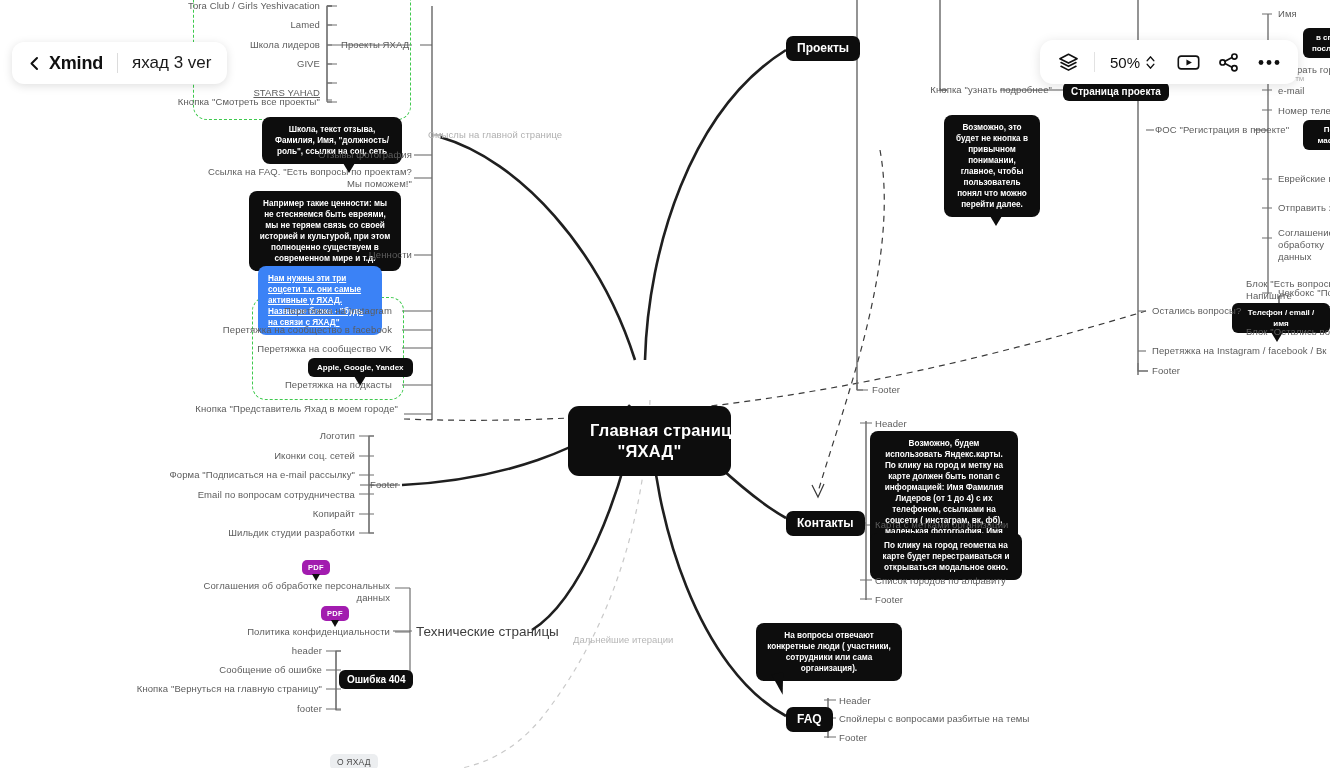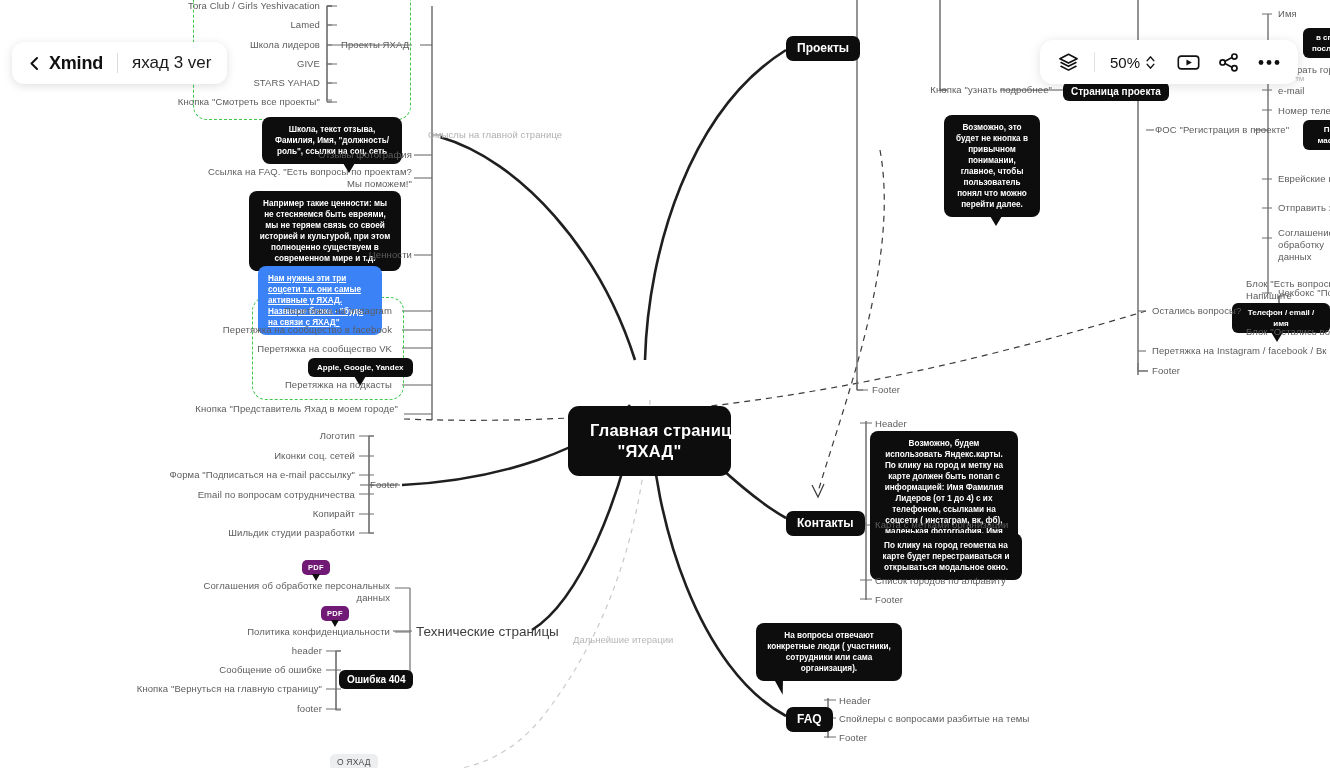--- a/index.html
+++ b/index.html
@@ -101,21 +101,21 @@
     width: 0; height: 0;
     border-left: 6px solid transparent;
     border-right: 6px solid transparent;
     border-top: 10px solid #0d0d0d;
     bottom: -9px;
   }
   .callout.tiny { font-size: 8px; padding: 4px 9px; border-radius: 6px; }
 
   .pdf-badge {
     position: absolute;
-    background: #701a75;
+    background: #a21caf;
     color: #fff;
     border-radius: 5px;
     font-size: 7.5px;
     font-weight: 700;
     padding: 3px 6px;
     letter-spacing: .3px;
   }
   .pdf-badge .tail {
     position: absolute; left: 50%; margin-left: -4px; bottom: -6px;
     width: 0; height: 0;
@@ -293,21 +293,21 @@
     </g>
   </svg>
 
   <div class="green-box" style="left:193px; top:-40px; width:218px; height:160px;"></div>
   <div class="green-box" style="left:252px; top:297px; width:152px; height:103px;"></div>
 
   <div class="node leaf ra" style="left:80px; top:0px; width:240px;">Tora Club / Girls Yeshivacation</div>
   <div class="node leaf ra" style="left:80px; top:19px; width:240px;">Lamed</div>
   <div class="node leaf ra" style="left:80px; top:39px; width:240px;">Школа лидеров</div>
   <div class="node leaf ra" style="left:80px; top:58px; width:240px;">GIVE</div>
-  <div class="node leaf ra" style="left:80px; top:77px; width:240px;">STARS YAHAD</div>
+  <div class="node leaf ra" style="left:80px; top:87px; width:240px;text-decoration:underline;">STARS YAHAD</div>
   <div class="node leaf ra" style="left:80px; top:96px; width:240px;">Кнопка "Смотреть все проекты"</div>
   <div class="node leaf" style="left:341px; top:39px;">Проекты ЯХАД</div>
 
   <div class="callout" style="left:262px; top:117px; width:140px;">
     <span>Школа, текст отзыва, Фамилия, Имя, "должность/роль", ссылки на соц. сеть</span>
     <span class="tail" style="left:58%;"></span>
   </div>
   <div class="node leaf ra" style="left:170px; top:149px; width:242px;">Отзывы фотография</div>
   <div class="node leaf ra wrap" style="left:200px; top:166px; width:212px;">Ссылка на FAQ. "Есть вопросы по проектам? Мы поможем!"</div>
 

